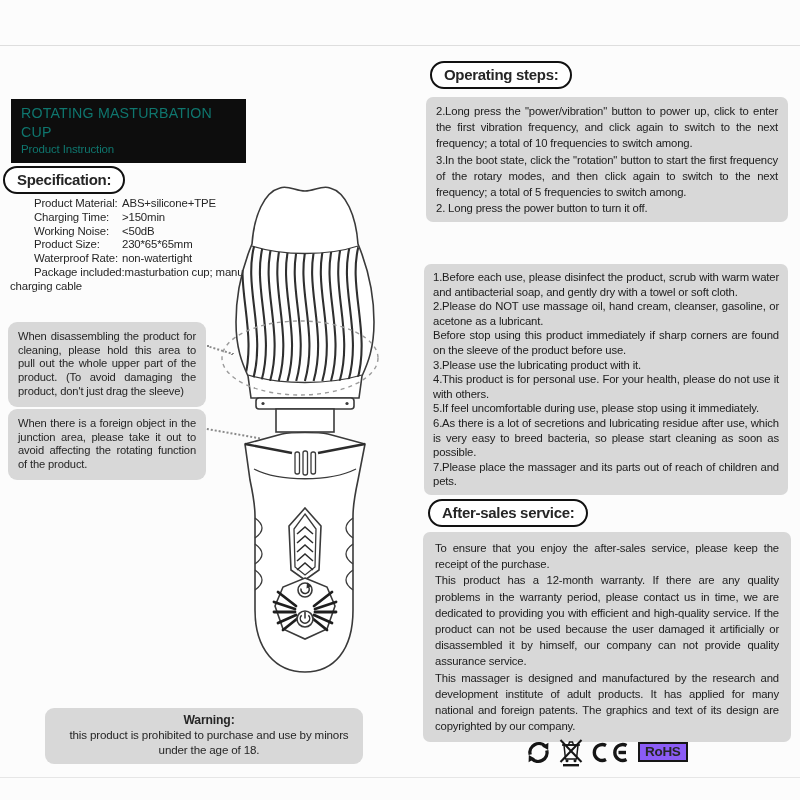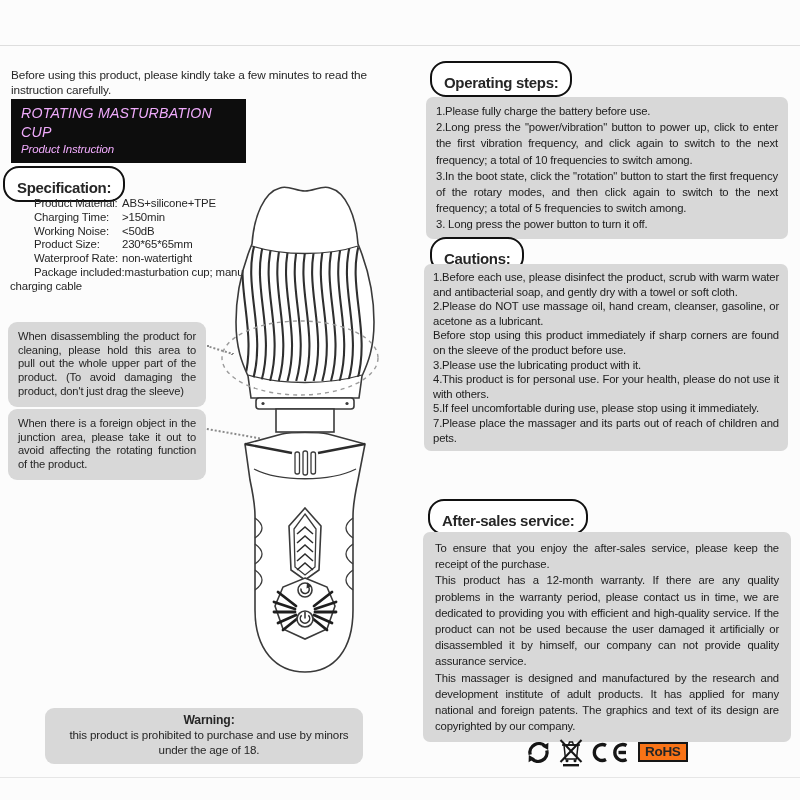--- a/index.html
+++ b/index.html
@@ -6,25 +6,25 @@
   .canvas{position:relative;width:800px;height:800px;margin:0 auto;overflow:hidden;
           background:var(--page_bg,#fcfcfc);color:var(--ink,#262626);
           font-family:"Liberation Sans",sans-serif;letter-spacing:-0.15px;}
   .hline{position:absolute;left:0;width:800px;height:1px;background:#dedede;}
   .hline.top{top:45px;}
   .hline.bottom{top:777px;background:#e6e6e6;}
 
   
   .intro{position:absolute;left:11px;top:56px;width:382px;font-size:11.8px;line-height:15.5px;}
   .title-box{position:absolute;left:11px;top:99px;width:215px;background:var(--title_bg,#0d0d0d);
-             color:#f0abfc;padding:5px 10px 7px 10px;font-style:italic;}
+             color:#0f766e;padding:5px 10px 7px 10px;}
   .title-box .t1{font-size:14.2px;letter-spacing:.2px;line-height:19px;}
   .title-box .t2{font-size:11.5px;line-height:14px;}
   .stadium{position:absolute;display:inline-block;border:2px solid #111;border-radius:16px;
-           background:#fff;padding:11px 12px 4px 12px;font-weight:bold;font-size:15px;letter-spacing:-0.3px;}
+           background:#fff;padding:3px 12px 4px 12px;font-weight:bold;font-size:15px;letter-spacing:-0.3px;}
   .hdr-spec{left:3px;top:166px;}
   .spec-list{position:absolute;left:10px;top:197px;width:250px;font-size:11.4px;line-height:13.8px;}
   .spec-row .lbl{display:inline-block;min-width:88px;margin-left:24px;}
   .callout{position:absolute;left:8px;width:178px;background:var(--box_gray,#d8d8d8);
            border-radius:9px;padding:8px 10px;font-size:11.2px;line-height:13.7px;text-align:justify;}
   .callout-1{top:322px;}
   .callout-2{top:409px;}
   .dotleader{position:absolute;border-top:2px dotted var(--line_gray,#8a8a8a);transform-origin:0 0;}
   .cl1{left:207px;top:345px;width:28px;transform:rotate(17deg);}
   .cl2{left:207px;top:428px;width:54px;transform:rotate(10deg);}
@@ -51,30 +51,29 @@
   .hdr-as{left:428px;top:499px;}
   .gray-box{position:absolute;background:var(--box_gray,#d8d8d8);border-radius:7px;
             text-align:justify;color:#202020;}
   .op-box{left:426px;top:97px;width:342px;padding:6px 10px;font-size:11.3px;line-height:16.2px;}
   .ca-box{left:424px;top:264px;width:346px;padding:6px 9px;font-size:11.3px;line-height:14.6px;}
   .as-box{left:423px;top:532px;width:344px;padding:8px 12px;font-size:11.3px;line-height:16.2px;}
   .gray-box p{margin:0;}
 
   .certs{position:absolute;left:526px;top:737px;display:flex;align-items:center;gap:7px;}
   .rohs{border:2px solid #161616;padding:0px 5px 1px 5px;font-weight:bold;font-size:13.5px;
-        letter-spacing:-0.3px;background:#f97316;}
+        letter-spacing:-0.3px;background:#8b5cf6;}
 </style>
 </head>
 <body>
 
 <div class="canvas">
   <div class="hline top"></div>
   <div class="hline bottom"></div>
 
-  <p class="intro">Before using this product, please kindly take a few minutes to read the instruction carefully.</p>
 
   <div class="title-box">
     <div class="t1">ROTATING MASTURBATION CUP</div>
     <div class="t2">Product Instruction</div>
   </div>
 
   <div class="stadium hdr-spec">Specification:</div>
 
   <div class="spec-list">
 
@@ -197,35 +196,34 @@
     </div>
 
   <div class="warning-box">
     <div class="wt">Warning:</div>
     <div class="wb">this product is prohibited to purchase and use by minors under the age of 18.</div>
   </div>
 
   <div class="stadium hdr-op">Operating steps:</div>
   <div class="gray-box op-box">
 
-  <p>1.Please fully charge the battery before use.</p>
       <p>2.Long press the "power/vibration" button to power up, click to enter the first vibration frequency, and click again to switch to the next frequency; a total of 10 frequencies to switch among.</p>
       <p>3.In the boot state, click the "rotation" button to start the first frequency of the rotary modes, and then click again to switch to the next frequency; a total of 5 frequencies to switch among.</p>
-      <p>3. Long press the power button to turn it off.</p>
-    </div>
-
-  <div class="stadium hdr-ca">Cautions:</div>
+      <p>2. Long press the power button to turn it off.</p>
+    </div>
+
   <div class="gray-box ca-box">
 
   <p>1.Before each use, please disinfect the product, scrub with warm water and antibacterial soap, and gently dry with a towel or soft cloth.</p>
       <p>2.Please do NOT use massage oil, hand cream, cleanser, gasoline, or acetone as a lubricant.</p>
       <p>Before stop using this product immediately if sharp corners are found on the sleeve of the product before use.</p>
       <p>3.Please use the lubricating product with it.</p>
       <p>4.This product is for personal use. For your health, please do not use it with others.</p>
       <p>5.If feel uncomfortable during use, please stop using it immediately.</p>
+      <p>6.As there is a lot of secretions and lubricating residue after use, which is very easy to breed bacteria, so please start cleaning as soon as possible.</p>
       <p>7.Please place the massager and its parts out of reach of children and pets.</p>
     </div>
 
   <div class="stadium hdr-as">After-sales service:</div>
   <div class="gray-box as-box">
 
   <p>To ensure that you enjoy the after-sales service, please keep the receipt of the purchase.</p>
       <p>This product has a 12-month warranty. If there are any quality problems in the warranty period, please contact us in time, we are dedicated to providing you with efficient and high-quality service. If the product can not be used because the user damaged it artificially or disassembled it by himself, our company can not provide quality assurance service.</p>
       <p>This massager is designed and manufactured by the research and development institute of adult products. It has applied for many national and foreign patents. The graphics and text of its design are copyrighted by our company.</p>
     </div>

